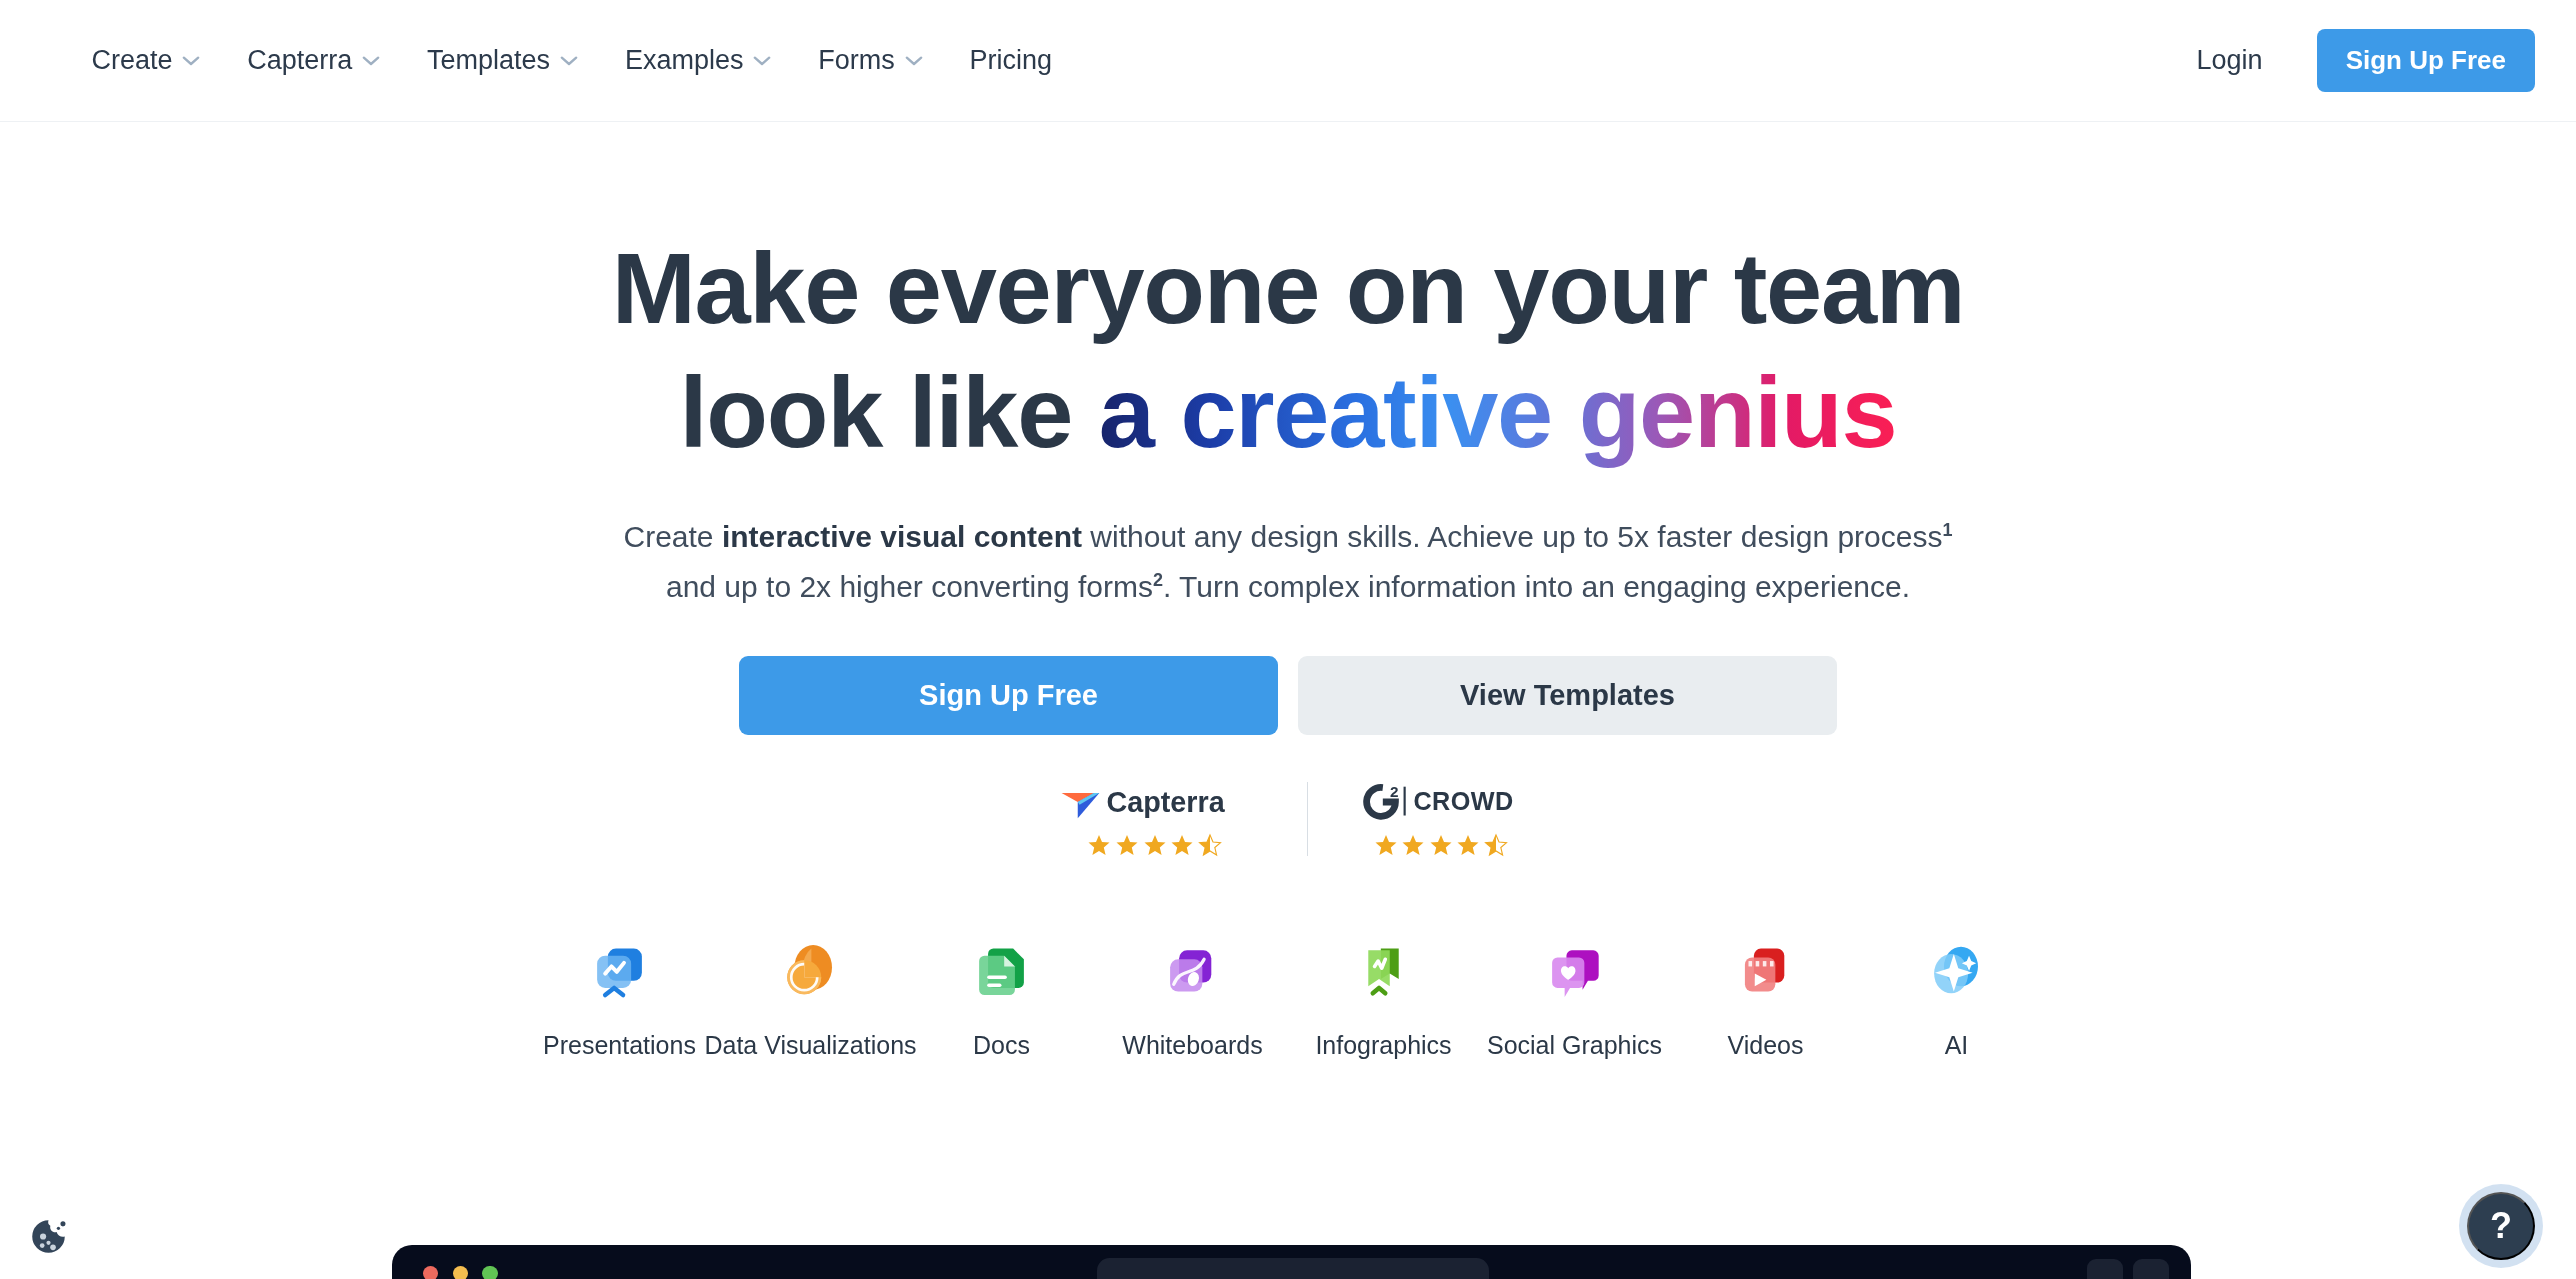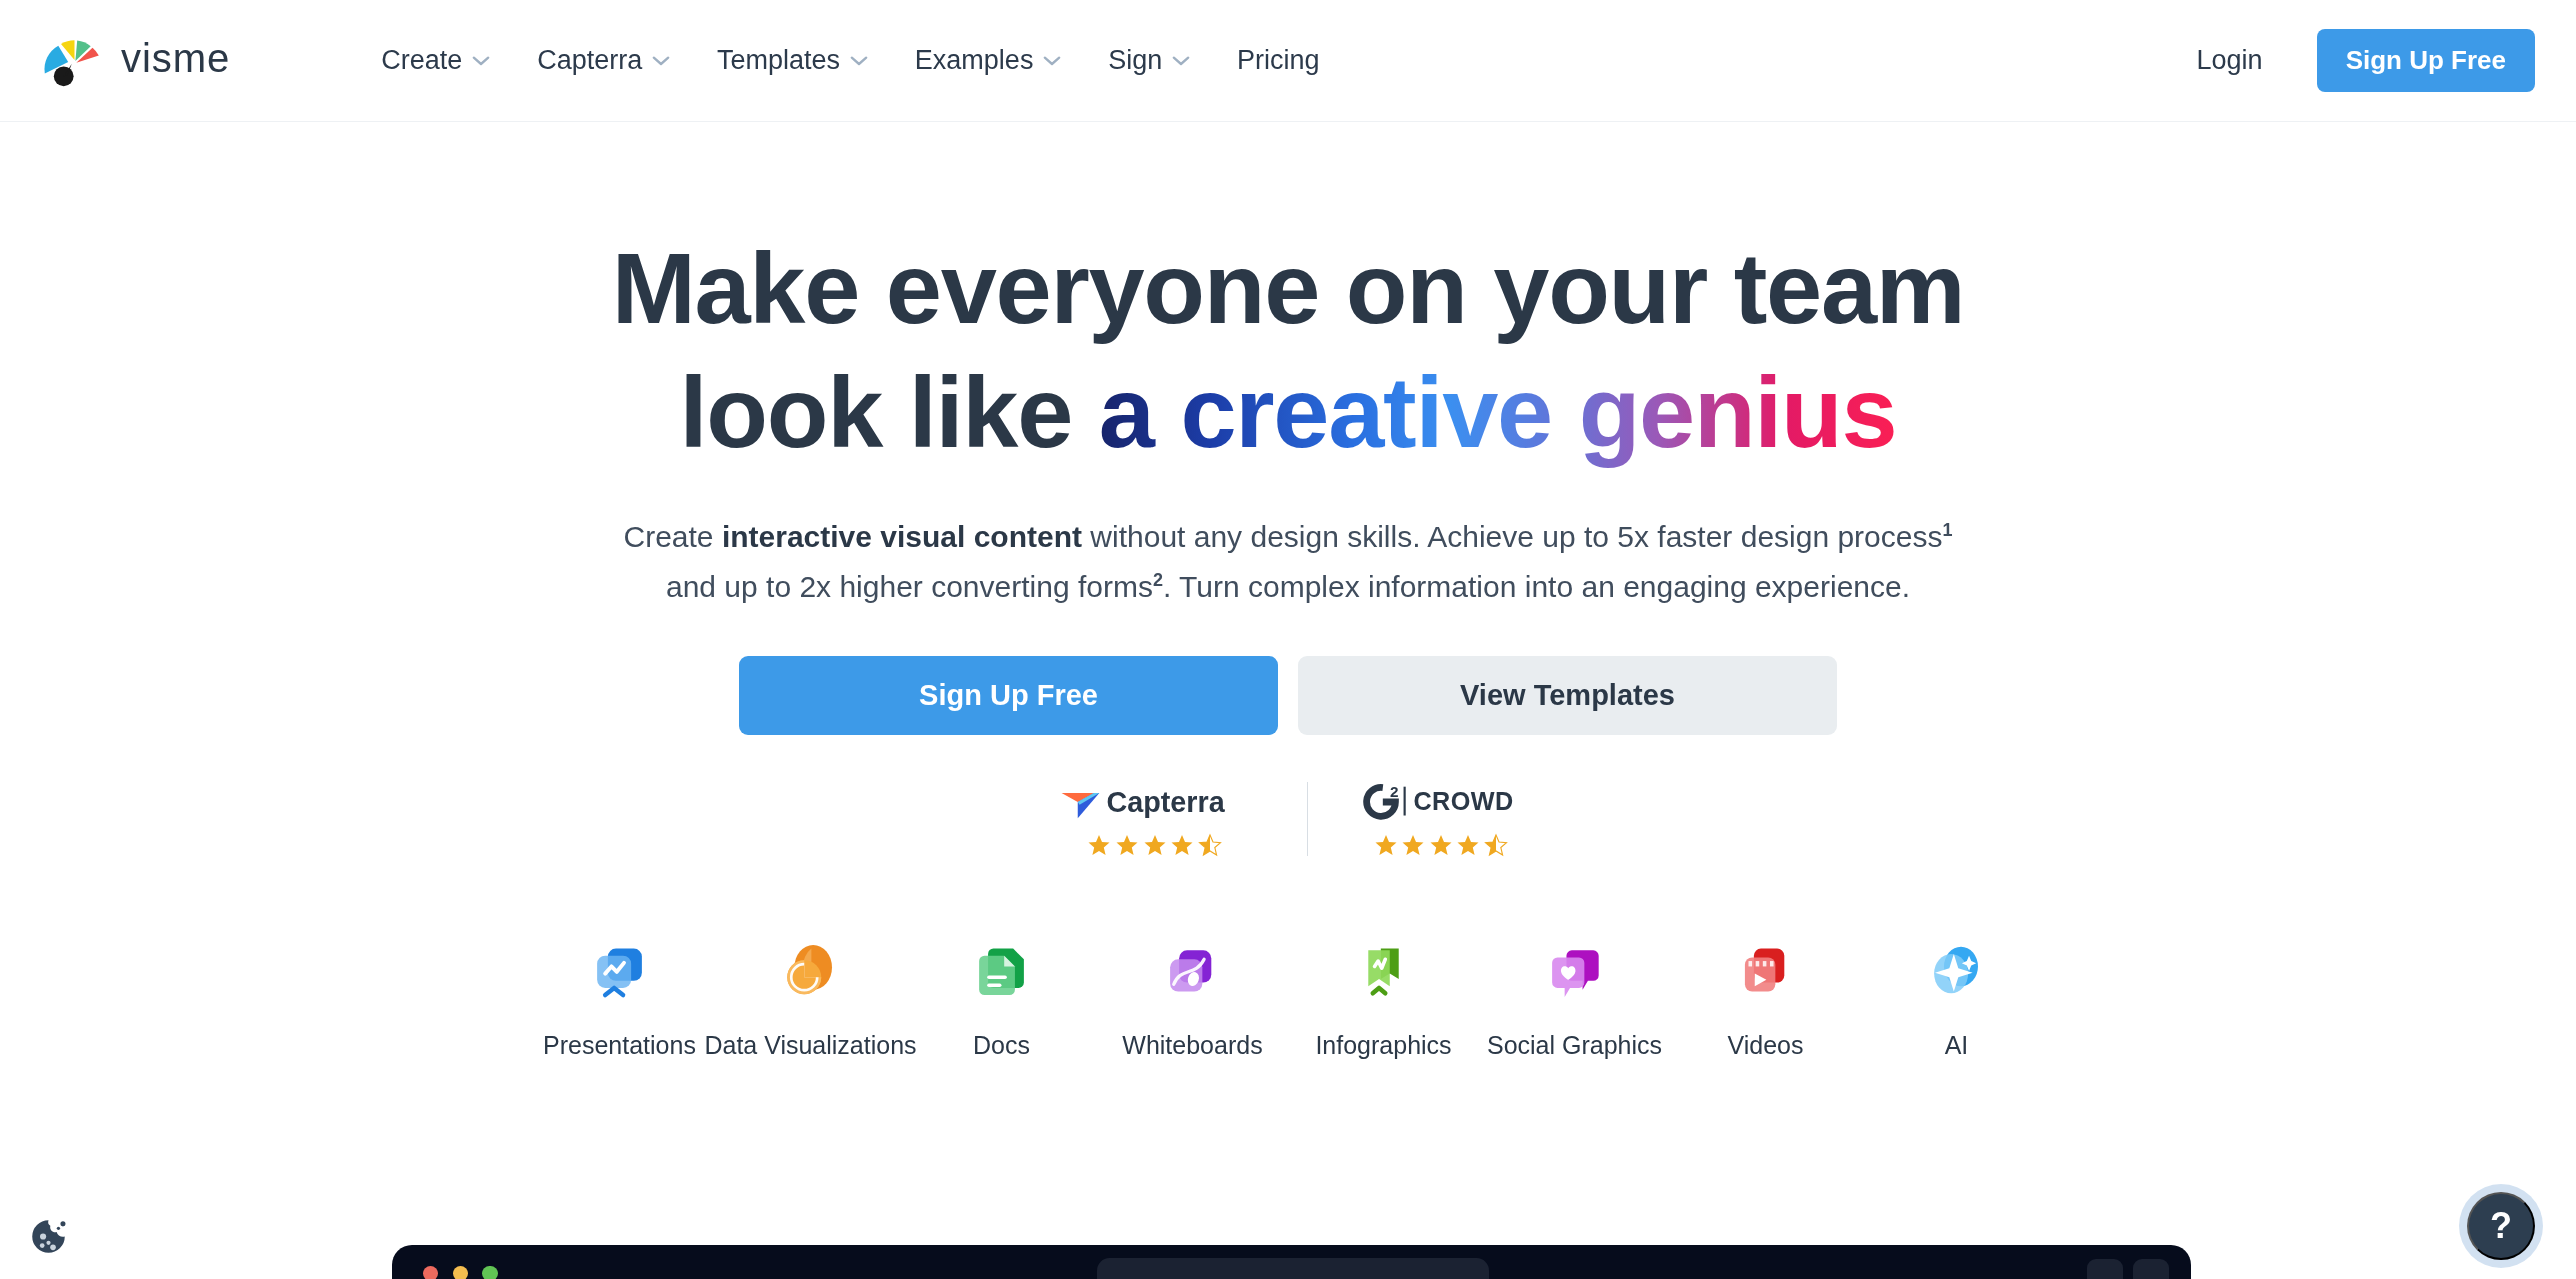--- a/index.html
+++ b/index.html
@@ -198,33 +198,20 @@
     font-family: inherit;
   }
 </style>
 </head>
 <body>
 
 <div class="page">
 
   <header class="header">
 
-    <a class="brand">
-      <svg class="brand-mark" viewBox="0 0 74 60">
-        <path d="M4 44 A30 30 0 0 1 19 13 L30 31 Z" fill="#29abe2"></path>
-        <path d="M22 11 A30 30 0 0 1 37 7 L37 29 Z" fill="#f6d511"></path>
-        <path d="M40 7.3 A30 30 0 0 1 55 13.5 L38 30 Z" fill="#53c08a"></path>
-        <path d="M57 15.4 A30 30 0 0 1 64 24 L39 32 Z" fill="#f1544b"></path>
-        <circle cx="25" cy="47" r="11" fill="#1a1a1a"></circle>
-        <path d="M25 47 L34 33 L29 46 Z" fill="#1a1a1a"></path>
-      </svg>
-      <svg class="brand-word" viewBox="0 0 190 46">
-        <text x="0" y="36" font-family="'Liberation Sans',sans-serif" font-size="45" font-weight="400" fill="#2b3847" letter-spacing="1">visme</text>
-      </svg>
-    </a>
 
     <nav class="nav">
       <div class="nav-item">
         <span>Create</span>
         <svg class="caret" viewBox="0 0 20 12">
             <path d="M2 3 L10 10 L18 3" stroke="#9fb0c2" stroke-width="2.6" fill="none" stroke-linecap="round" stroke-linejoin="round"></path>
           </svg>
       </div>
       <div class="nav-item">
         <span>Capterra</span>
@@ -238,21 +225,21 @@
             <path d="M2 3 L10 10 L18 3" stroke="#9fb0c2" stroke-width="2.6" fill="none" stroke-linecap="round" stroke-linejoin="round"></path>
           </svg>
       </div>
       <div class="nav-item">
         <span>Examples</span>
         <svg class="caret" viewBox="0 0 20 12">
             <path d="M2 3 L10 10 L18 3" stroke="#9fb0c2" stroke-width="2.6" fill="none" stroke-linecap="round" stroke-linejoin="round"></path>
           </svg>
       </div>
       <div class="nav-item">
-        <span>Sign</span>
+        <span>Forms</span>
         <svg class="caret" viewBox="0 0 20 12">
             <path d="M2 3 L10 10 L18 3" stroke="#9fb0c2" stroke-width="2.6" fill="none" stroke-linecap="round" stroke-linejoin="round"></path>
           </svg>
       </div>
       <div class="nav-item">
         <span>Pricing</span>
       </div>
     </nav>
 
     <div class="header-right">

